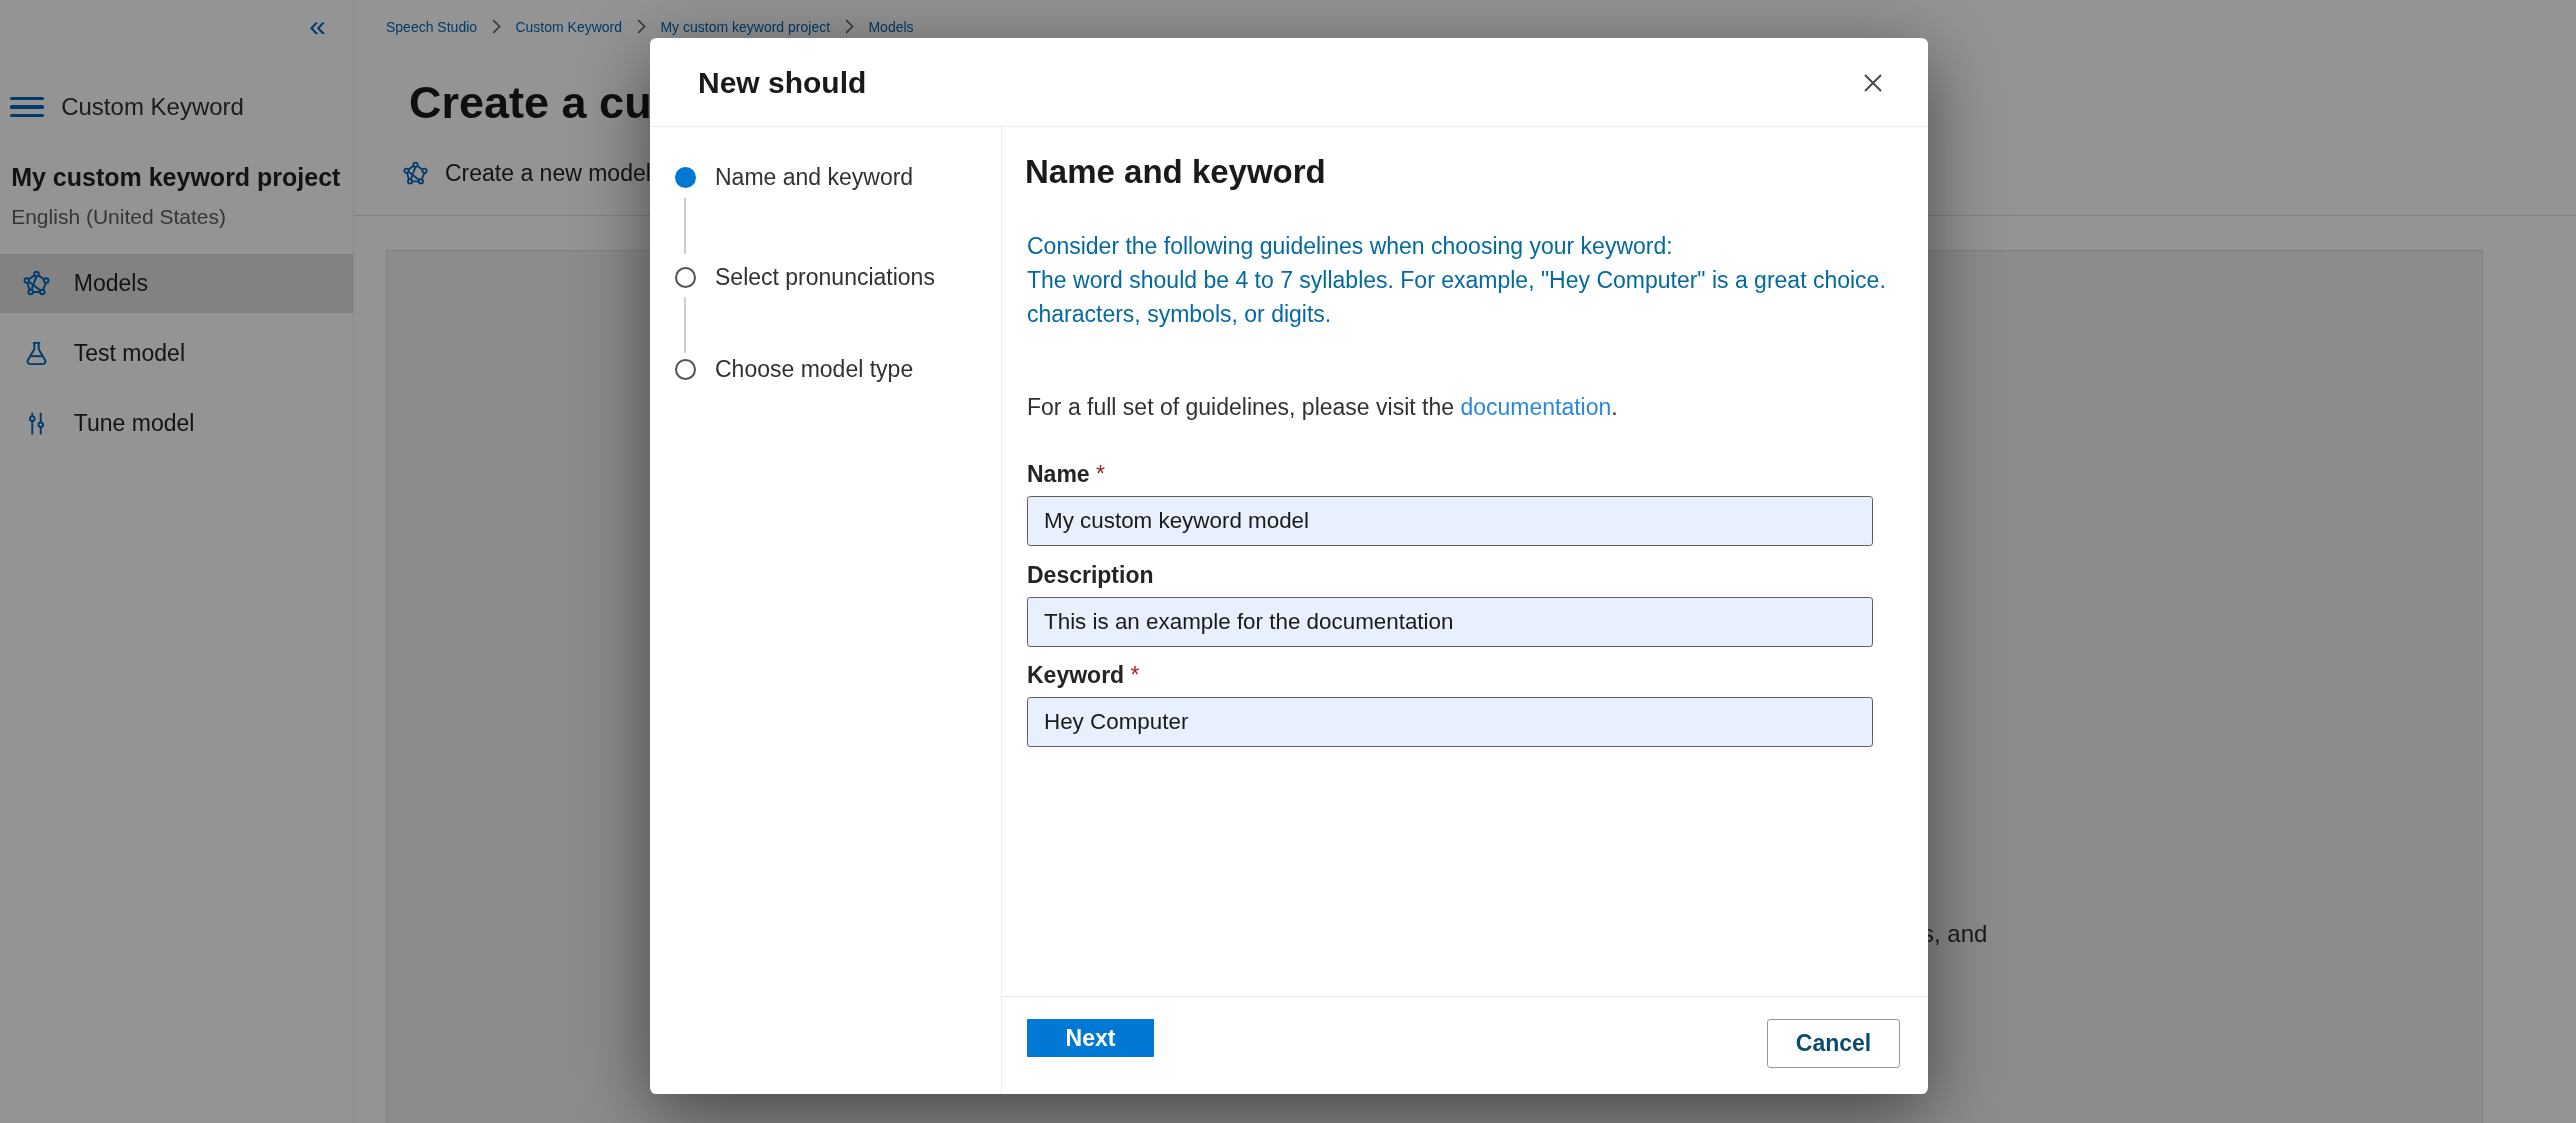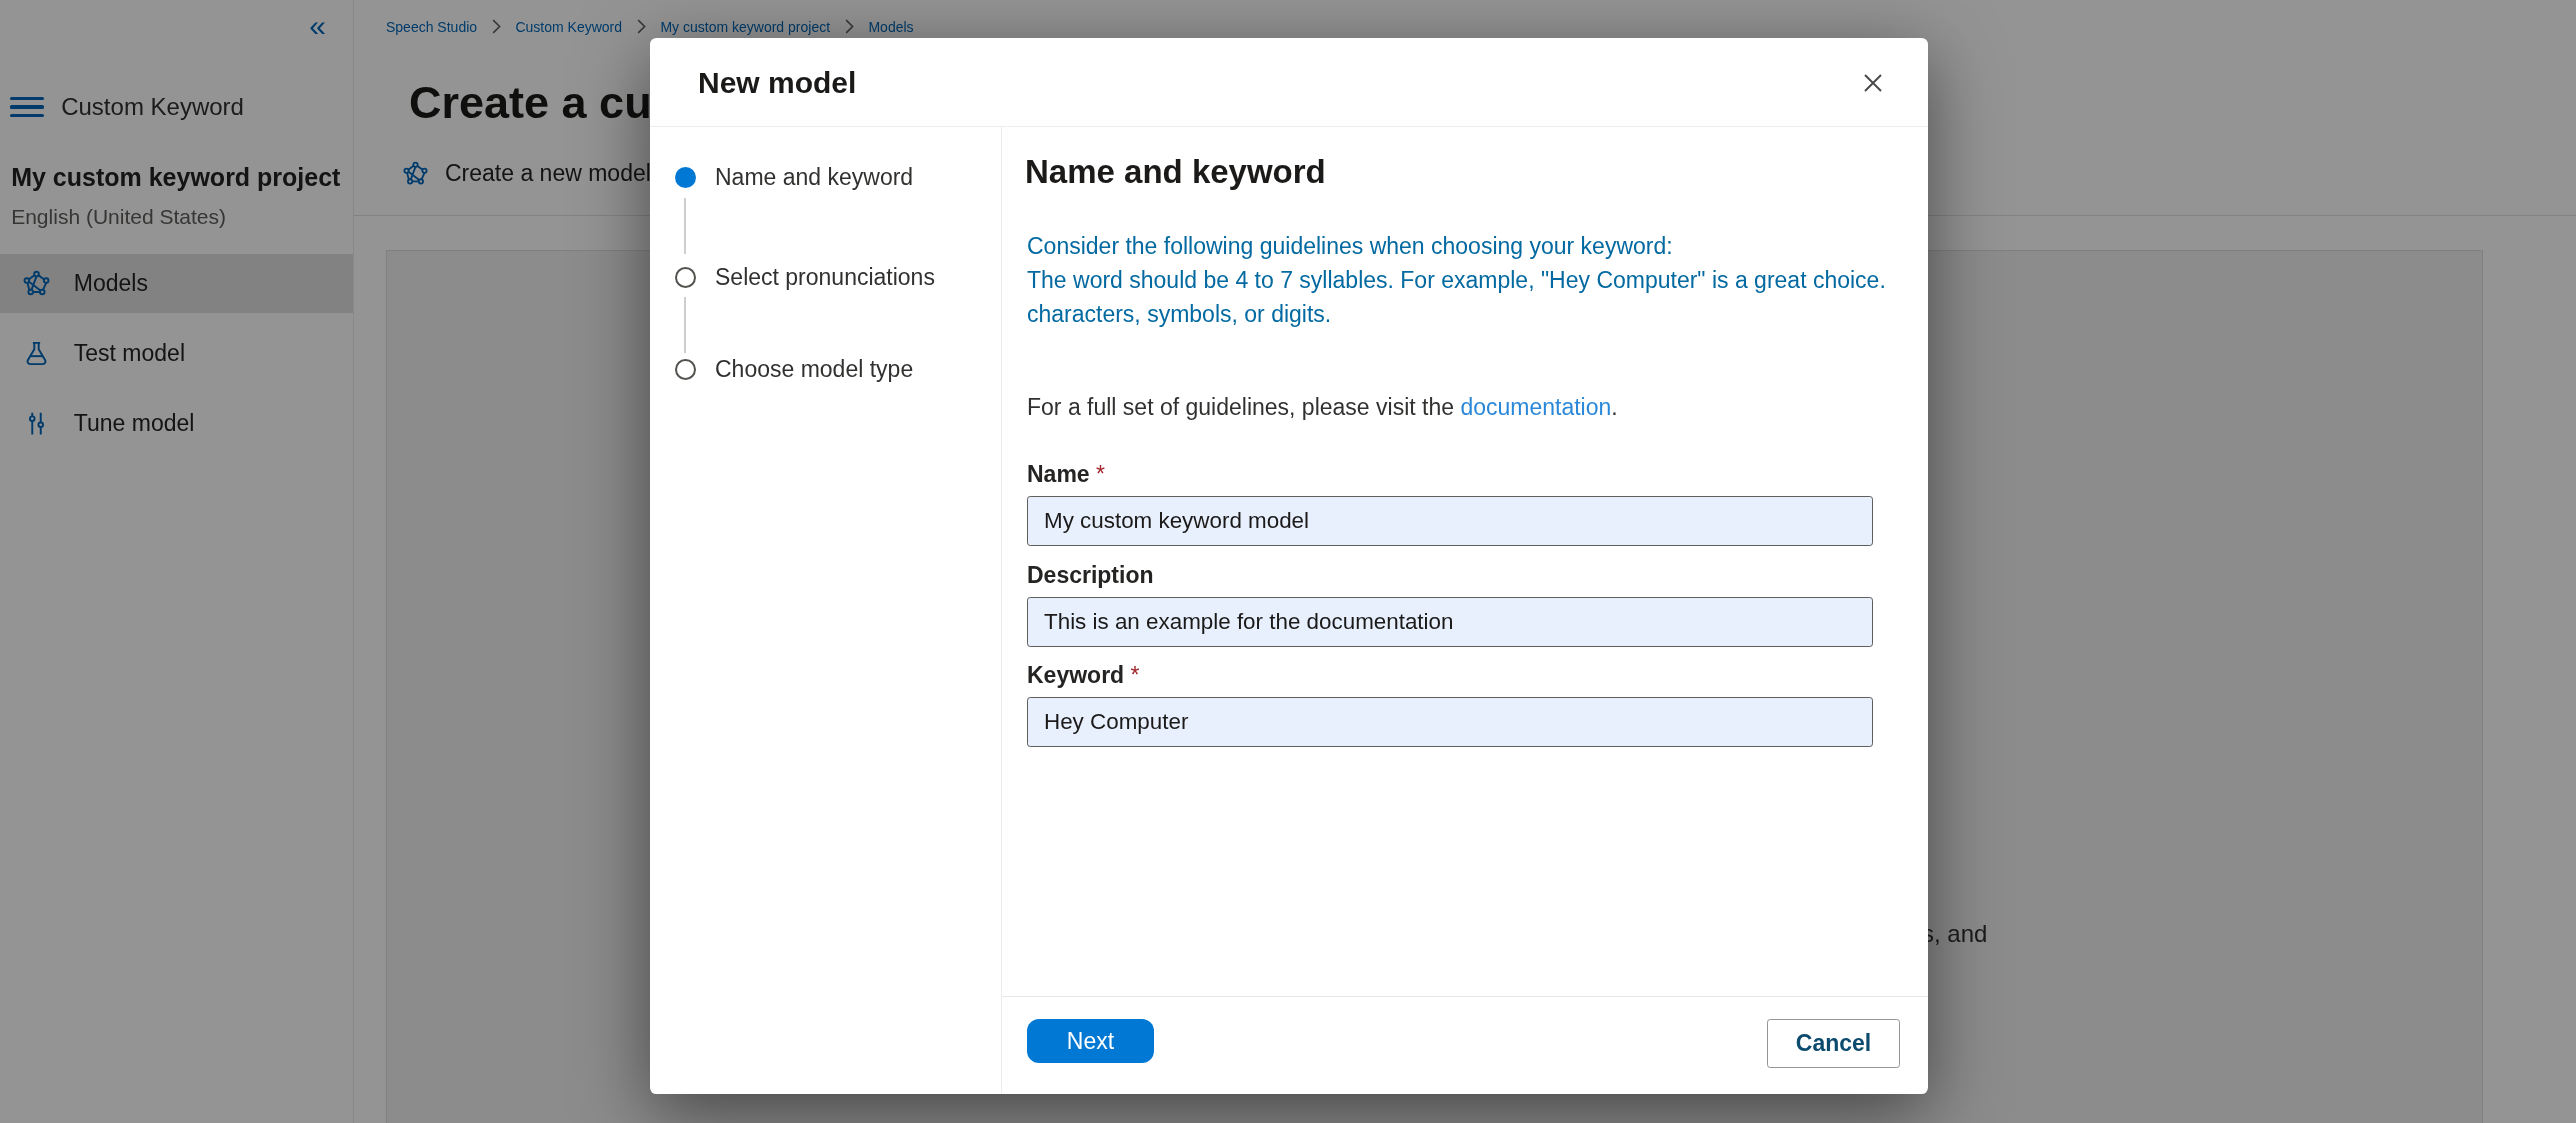--- a/index.html
+++ b/index.html
@@ -56,21 +56,21 @@
   .pane-heading { position: absolute; left: 23px; top: 25.6px; font-size: 33px; font-weight: 600; color: #1b1a19; }
   .guidelines { position: absolute; left: 25px; top: 102px; font-size: 23px; line-height: 34px; color: #0369a1; white-space: nowrap; }
   .docs-line { position: absolute; left: 25px; top: 267px; font-size: 23px; color: #323130; white-space: nowrap; }
   .doc-link { color: #2b88d8; cursor: pointer; }
 
   .field-label { position: absolute; left: 25px; font-size: 23px; font-weight: 600; color: #252423; white-space: nowrap; }
   .req { color: #a4262c; font-weight: 400; margin-left: 6.4px; }
   .text-input { position: absolute; left: 25px; width: 846px; height: 50px; background: #e8f0fe; border: 1.6px solid #605e5c; border-radius: 3.2px; font-family: "Liberation Sans", sans-serif; font-size: 22.4px; color: #1b1a19; padding: 0 16px; outline: none; }
 
   .modal-footer { position: absolute; left: 0; right: 0; bottom: 0; height: 98px; border-top: 1.6px solid #e6e6e6; }
-  .btn-primary { position: absolute; left: 25px; top: 22.4px; width: 127px; height: 44px; background: #0078d4; color: #fff; border: none; border-radius: 12px; font-family: "Liberation Sans", sans-serif; font-size: 23px; font-weight: 400; cursor: pointer; }
+  .btn-primary { position: absolute; left: 25px; top: 22.4px; width: 127px; height: 38px; background: #0078d4; color: #fff; border: none; border-radius: 1px; font-family: "Liberation Sans", sans-serif; font-size: 23px; font-weight: 700; cursor: pointer; }
   .btn-default { position: absolute; right: 28px; top: 22.4px; width: 133px; height: 49px; background: #fff; color: #0c4a6e; border: 1.6px solid #979593; border-radius: 3.2px; font-family: "Liberation Sans", sans-serif; font-size: 23px; font-weight: 600; cursor: pointer; }
 </style>
 </head>
 <body>
 
 <div class="page">
 
   <div class="sidebar">
     <div class="collapse-btn">«</div>
 
@@ -152,21 +152,21 @@
   </div>
 
   <div class="content-panel"></div>
   <div class="clipped-fragment">s, and</div>
 </div>
 
 <div class="overlay"></div>
 
 <div class="modal">
   <div class="modal-header">
-    <div class="modal-title">New model</div>
+    <div class="modal-title">New should</div>
     <div class="modal-close">
       <svg width="24" height="24" viewBox="0 0 30 30" fill="none" stroke="#494847" stroke-width="2.4">
           <path d="M5 5 L25 25 M25 5 L5 25"></path>
         </svg>
     </div>
   </div>
 
   <div class="modal-main">
 
     <div class="step-rail">

